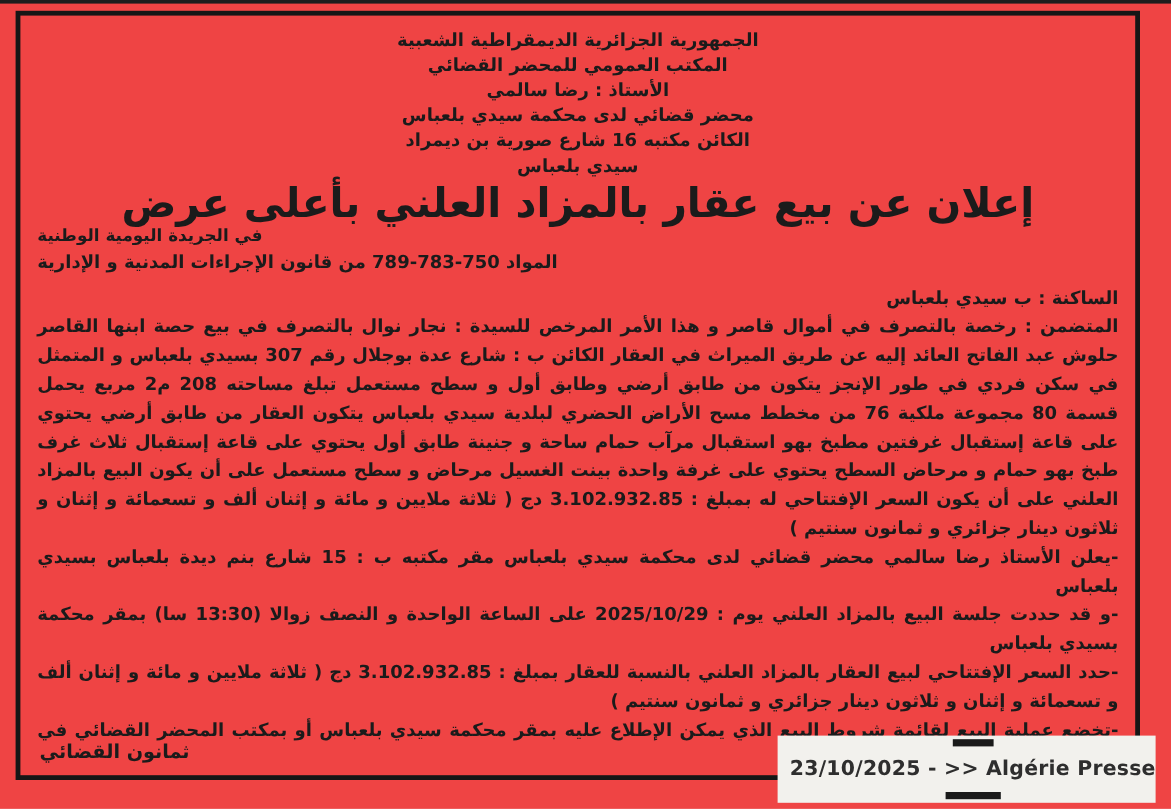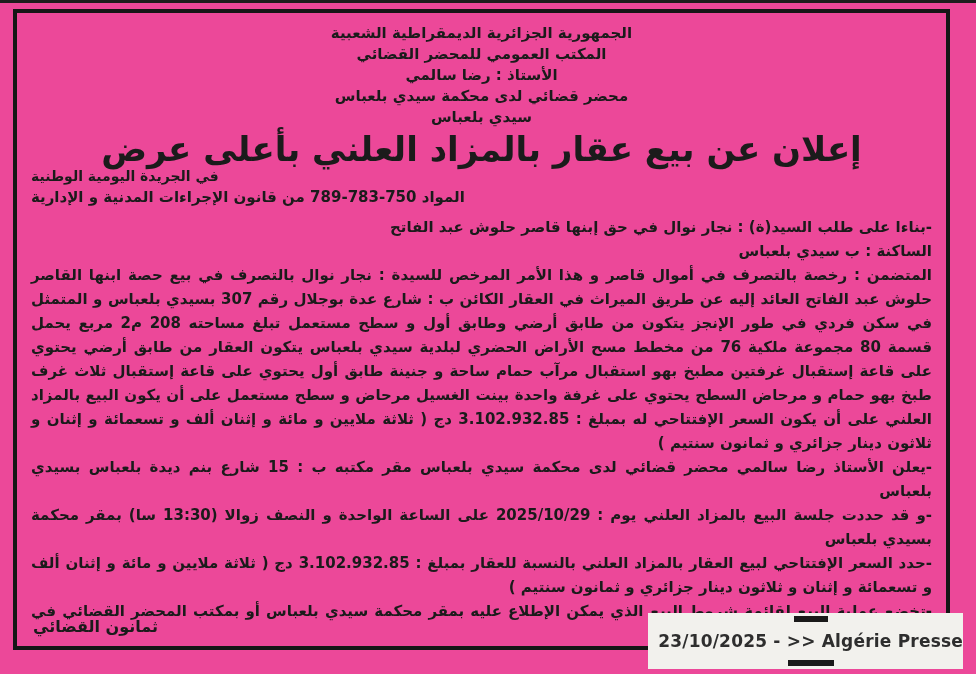--- a/index.html
+++ b/index.html
@@ -3,21 +3,21 @@
 <meta charset="utf-8">
 <style>
   html,body{margin:0;padding:0;}
   body{
     width:976px;height:674px;
     background:#e9e8e4;
     font-family:"DejaVu Sans",sans-serif;
   }
   .page{
     position:relative;width:976px;height:674px;
-    background:#ec4899;overflow:hidden;color:#1b1b1b;
+    background:#ef4444;overflow:hidden;color:#1b1b1b;
   }
   .scan-artifact-top{
     position:absolute;top:0;left:0;right:0;height:3px;background:#1d1d1d;
   }
   .frame{
     position:absolute;top:9px;left:13px;width:937px;height:641px;
     border:4px solid #161616;box-sizing:border-box;overflow:hidden;
   }
   .content{
     direction:rtl;
@@ -62,30 +62,30 @@
   <div class="scan-artifact-top"></div>
 
   <div class="frame">
     <div class="content">
 
       <div class="header">
         <div class="header-line">الجمهورية الجزائرية الديمقراطية الشعبية</div>
         <div class="header-line">المكتب العمومي للمحضر القضائي</div>
         <div class="header-line">الأستاذ : رضا سالمي</div>
         <div class="header-line">محضر قضائي لدى محكمة سيدي بلعباس</div>
+        <div class="header-line">الكائن مكتبه 16 شارع صورية بن ديمراد</div>
         <div class="header-line">سيدي بلعباس</div>
       </div>
 
       <h1 class="doc-title">إعلان عن بيع عقار بالمزاد العلني بأعلى عرض</h1>
 
       <div class="sub1">في الجريدة اليومية الوطنية</div>
       <div class="sub2">المواد 750‏-783‏-789 من قانون الإجراءات المدنية و الإدارية</div>
 
       <div class="body-text">
-        <p>-بناءا على طلب السيد(ة) : نجار نوال في حق إبنها قاصر حلوش عبد الفاتح</p>
         <p>الساكنة : ب سيدي بلعباس</p>
         <p>المتضمن : رخصة بالتصرف في أموال قاصر و هذا الأمر المرخص للسيدة : نجار نوال بالتصرف في بيع حصة ابنها القاصر حلوش عبد الفاتح العائد إليه عن طريق الميراث في العقار الكائن ب : شارع عدة بوجلال رقم 307 بسيدي بلعباس و المتمثل في سكن فردي في طور الإنجز يتكون من طابق أرضي وطابق أول و سطح مستعمل تبلغ مساحته 208 م2 مربع يحمل قسمة 80 مجموعة ملكية 76 من مخطط مسح الأراض الحضري لبلدية سيدي بلعباس يتكون العقار من طابق أرضي يحتوي على قاعة إستقبال غرفتين مطبخ بهو استقبال مرآب حمام ساحة و جنينة طابق أول يحتوي على قاعة إستقبال ثلاث غرف طبخ بهو حمام و مرحاض السطح يحتوي على غرفة واحدة بينت الغسيل مرحاض و سطح مستعمل على أن يكون البيع بالمزاد العلني على أن يكون السعر الإفتتاحي له بمبلغ : 3.102.932.85 دج ( ثلاثة ملايين و مائة و إثنان ألف و تسعمائة و إثنان و ثلاثون دينار جزائري و ثمانون سنتيم )</p>
         <p>-يعلن الأستاذ رضا سالمي محضر قضائي لدى محكمة سيدي بلعباس مقر مكتبه ب : 15 شارع بنم ديدة بلعباس بسيدي بلعباس</p>
         <p>-و قد حددت جلسة البيع بالمزاد العلني يوم : 2025/10/29 على الساعة الواحدة و النصف زوالا (13:30 سا) بمقر محكمة بسيدي بلعباس</p>
         <p>-حدد السعر الإفتتاحي لبيع العقار بالمزاد العلني بالنسبة للعقار بمبلغ : 3.102.932.85 دج ( ثلاثة ملايين و مائة و إثنان ألف و تسعمائة و إثنان و ثلاثون دينار جزائري و ثمانون سنتيم )</p>
         <p>-تخضع عملية البيع لقائمة شروط البيع الذي يمكن الإطلاع عليه بمقر محكمة سيدي بلعباس أو بمكتب المحضر القضائي في العنوان المذكور أعلاه</p>
 
       </div>
 
     </div>

